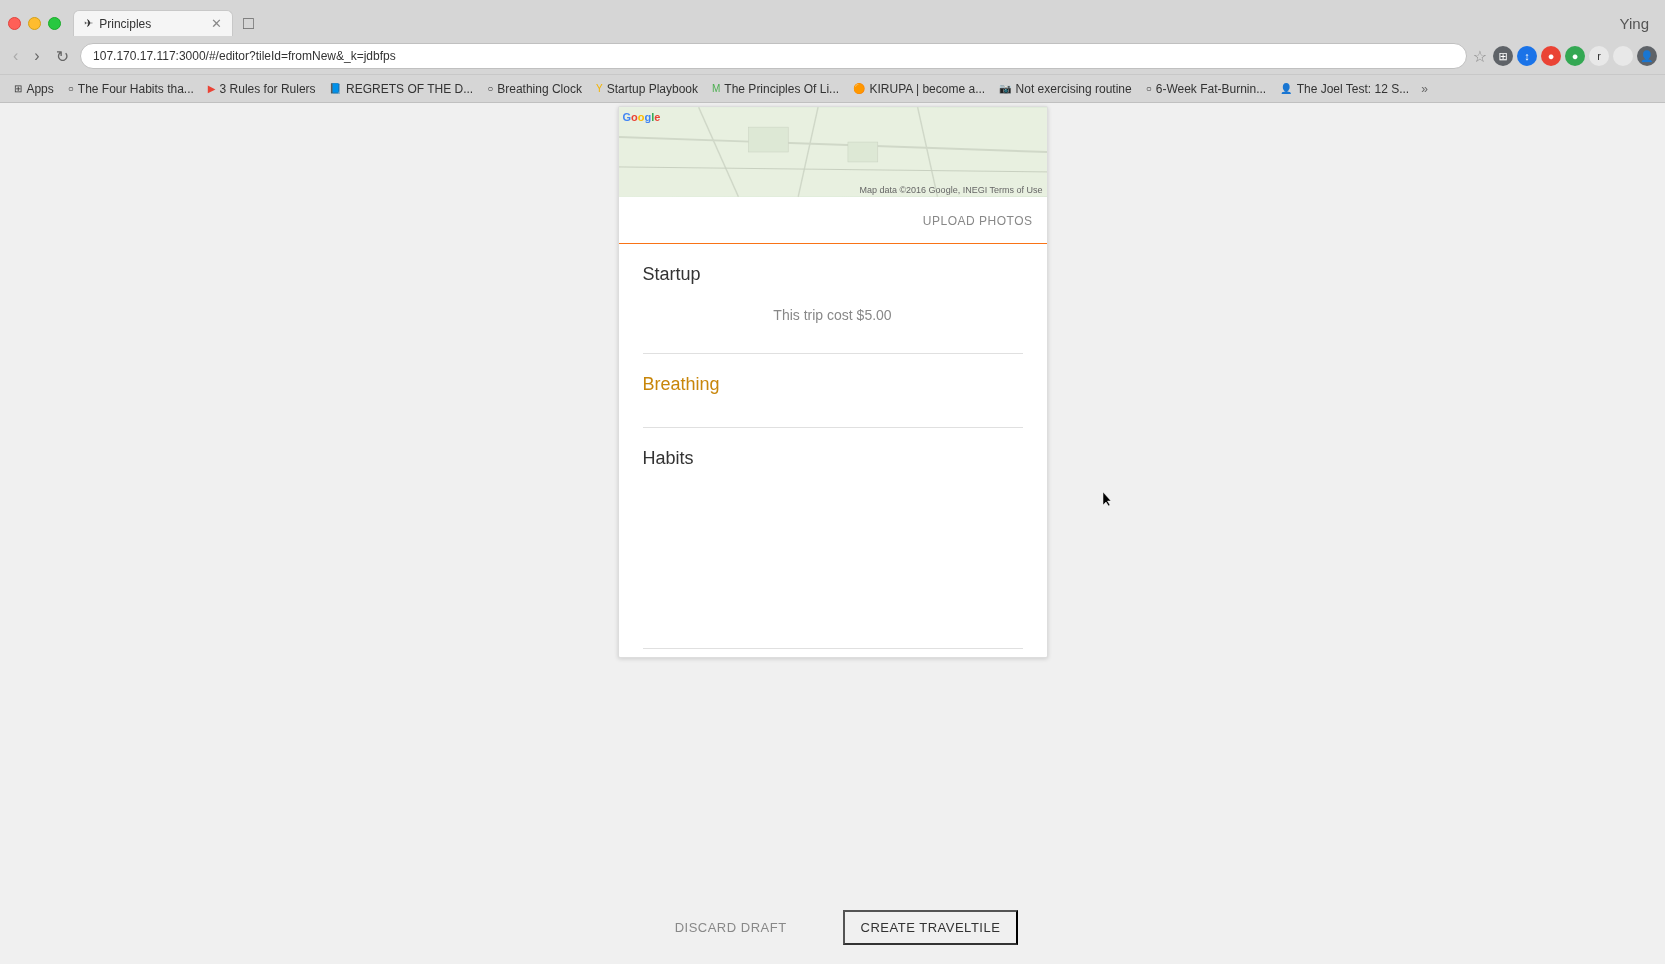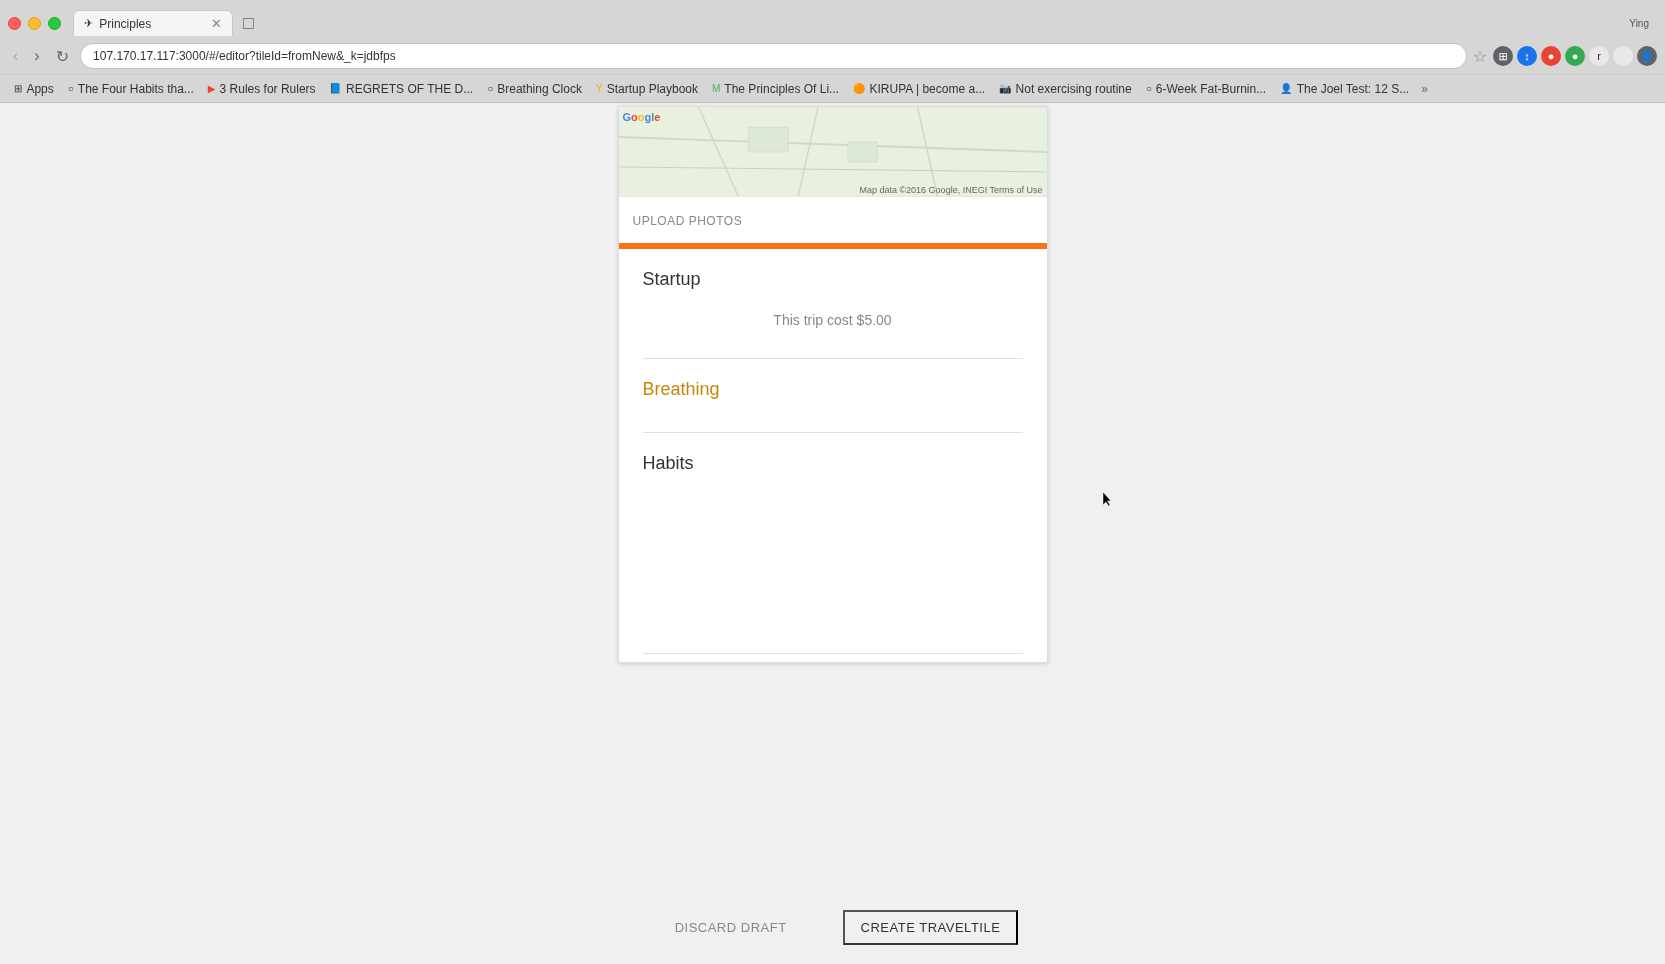--- a/index.html
+++ b/index.html
@@ -48,21 +48,21 @@
     .google-logo { font-size: 11px; font-weight: bold; position: absolute; top: 4px; left: 4px; }
     .google-logo span:nth-child(1) { color: #4285f4; }
     .google-logo span:nth-child(2) { color: #ea4335; }
     .google-logo span:nth-child(3) { color: #fbbc04; }
     .google-logo span:nth-child(4) { color: #4285f4; }
     .google-logo span:nth-child(5) { color: #34a853; }
     .google-logo span:nth-child(6) { color: #ea4335; }
     .map-credit { position: absolute; bottom: 2px; right: 4px; font-size: 9px; color: #666; }
 
     
-    .upload-photos { text-align: left; padding: 14px; border-bottom: 6px solid #f97316; cursor: pointer; }
+    .upload-photos { text-align: right; padding: 14px; border-bottom: 1px solid #f97316; cursor: pointer; }
     .upload-photos-text { font-size: 12px; color: #888; letter-spacing: 0.5px; }
 
     
     .section { padding: 20px 24px; }
     .section-title { font-size: 18px; color: #333; font-weight: 400; margin-bottom: 12px; }
     .section-title.itinerary { color: #c8860a; }
     .section-content { font-size: 14px; color: #888; text-align: center; padding: 10px 0; }
     .section-divider { border: none; border-top: 1px solid #e0e0e0; margin: 0 24px; }
 
     
@@ -90,21 +90,21 @@
     </div>
     <div class="tab-bar">
       <div class="tab">
         <span class="tab-icon">✈</span>
         <span class="tab-title">Principles</span>
         <span class="tab-close">✕</span>
       </div>
       <div class="tab-new">□</div>
     </div>
     <div style="display:flex;align-items:center;gap:8px;padding-right:8px;">
-      <span style="font-size:10px;color:#555;">Ying</span>
+      <span style="font-size:15px;color:#555;">Ying</span>
     </div>
   </div>
 
   <div class="address-bar">
     <button class="nav-btn disabled">‹</button>
     <button class="nav-btn">›</button>
     <button class="nav-btn">↻</button>
     <input class="address-input" type="text" value="107.170.17.117:3000/#/editor?tileId=fromNew&amp;_k=jdbfps" style="">
     <button class="star-btn">☆</button>
     <div class="toolbar-icons">

